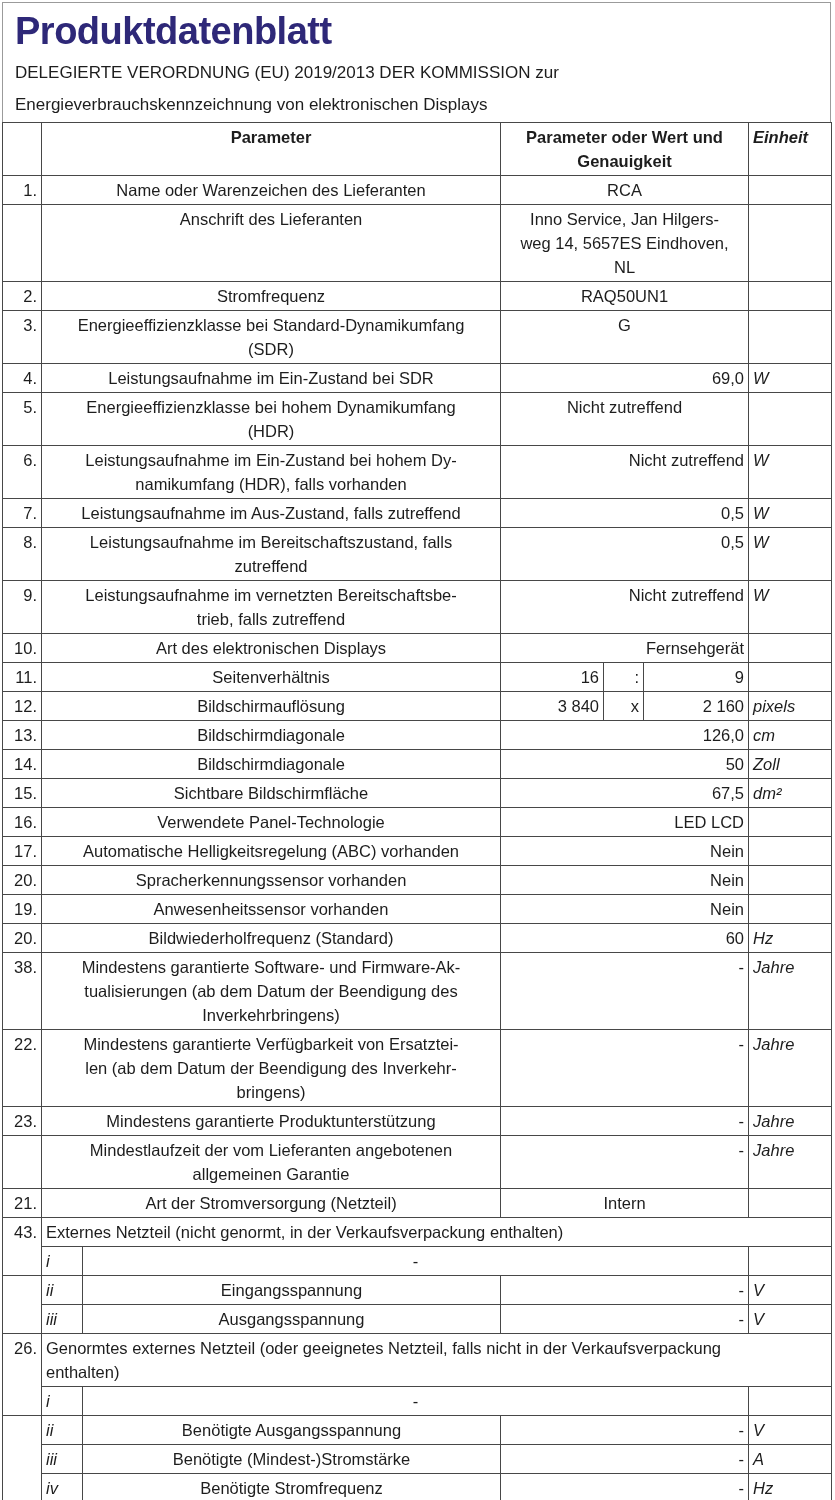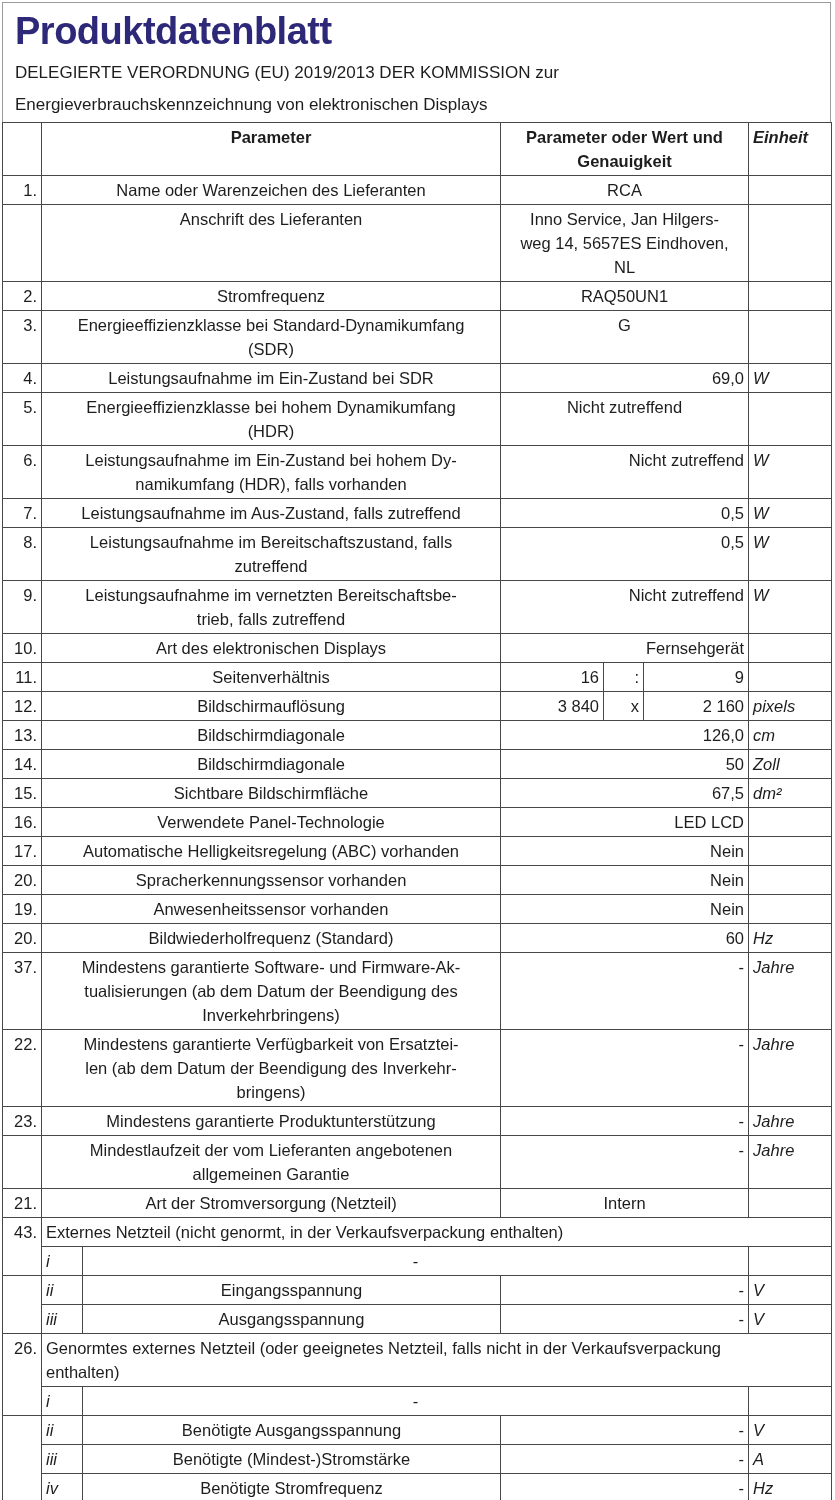--- a/index.html
+++ b/index.html
@@ -248,21 +248,21 @@
     </tr>
 
     <tr>
       <td class="num">20.</td>
       <td class="lbl" colspan="2">Bildwiederholfrequenz (Standard)</td>
       <td class="vr" colspan="3">60</td>
       <td class="un">Hz</td>
     </tr>
 
     <tr>
-      <td class="num">37.</td>
+      <td class="num">38.</td>
       <td class="lbl" colspan="2">Mindestens garantierte Software- und Firmware-Ak-
 tualisierungen (ab dem Datum der Beendigung des
 Inverkehrbringens)</td>
       <td class="vr" colspan="3">-</td>
       <td class="un">Jahre</td>
     </tr>
 
     <tr>
       <td class="num">22.</td>
       <td class="lbl" colspan="2">Mindestens garantierte Verfügbarkeit von Ersatztei-

